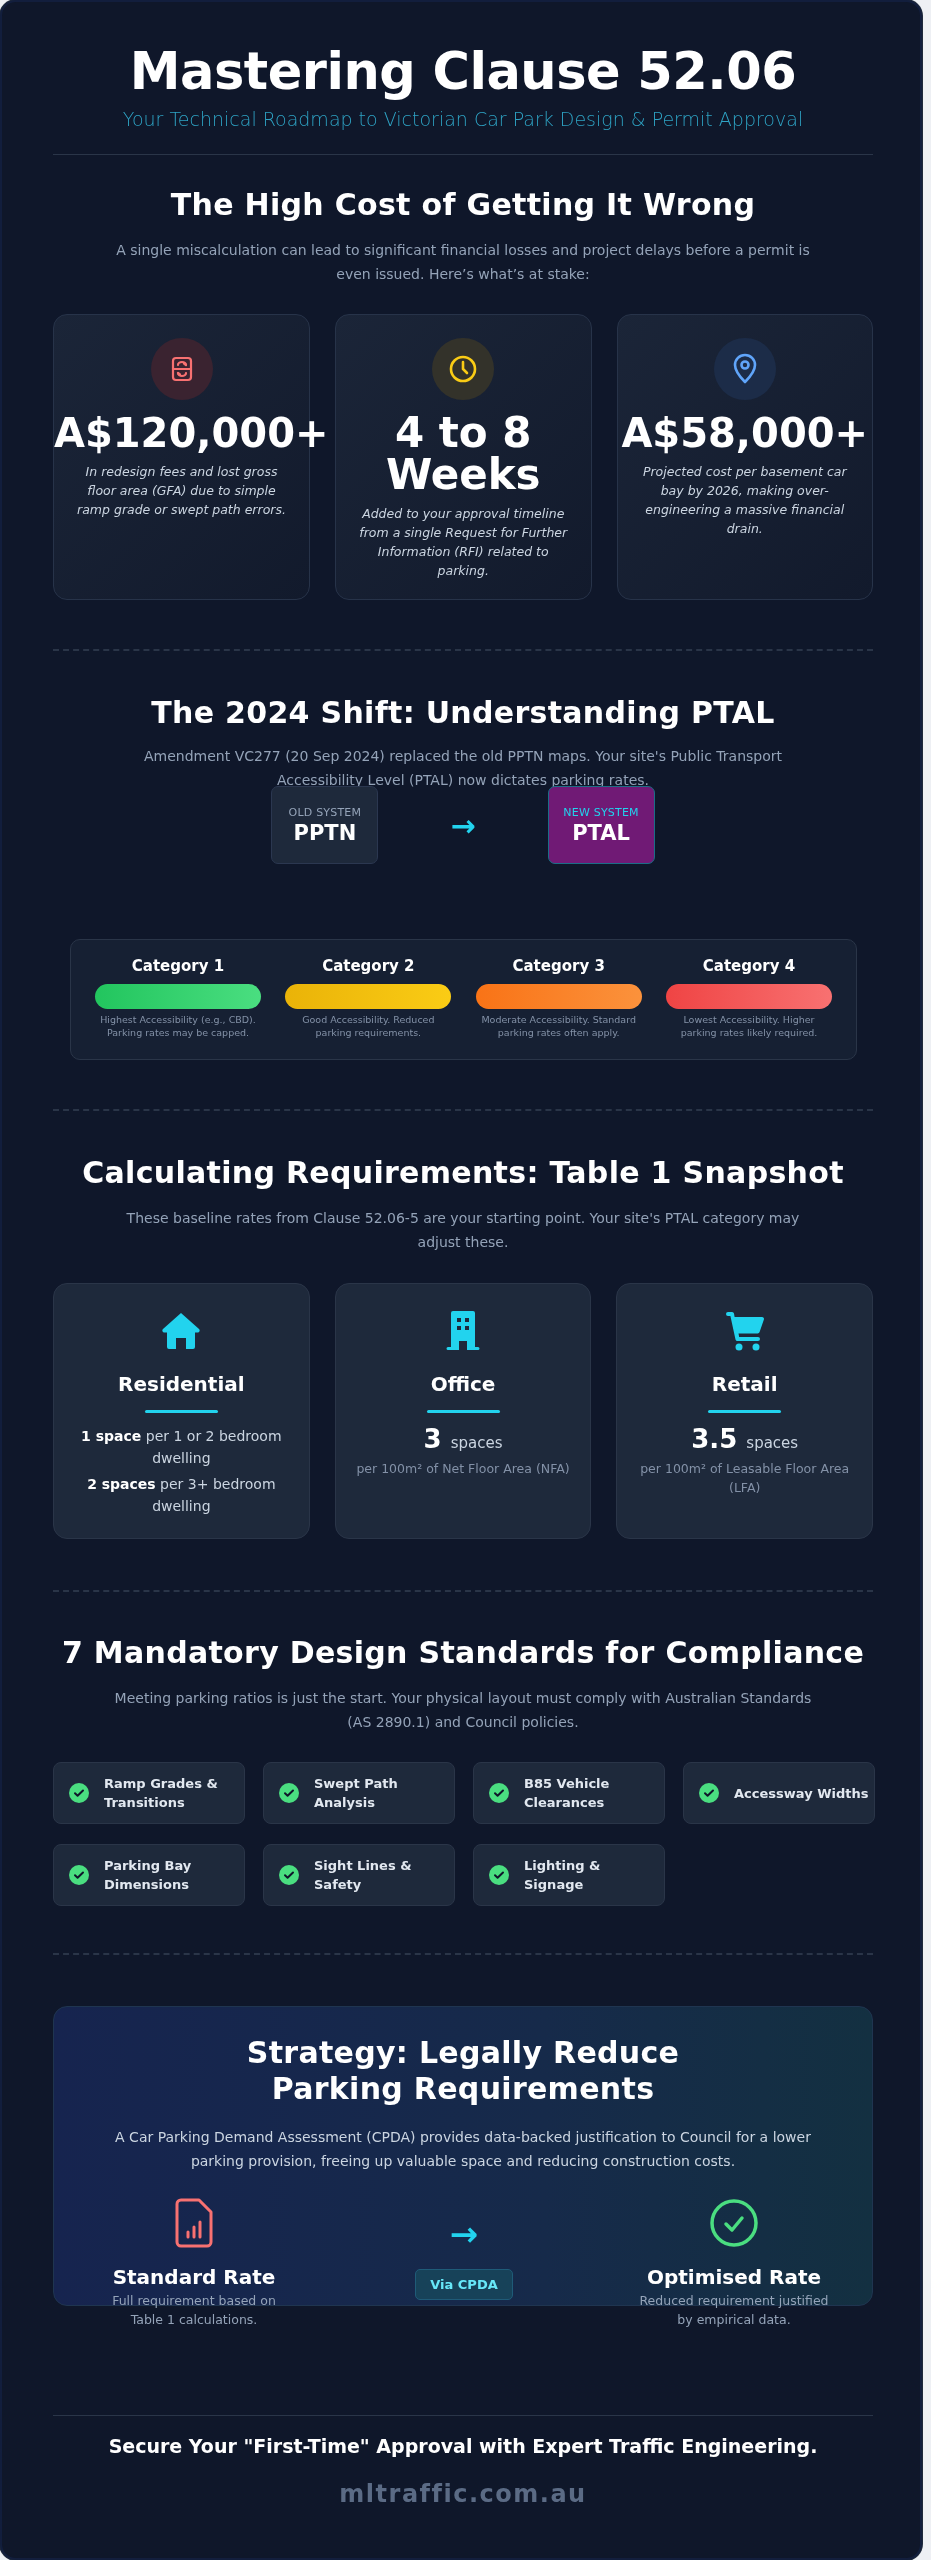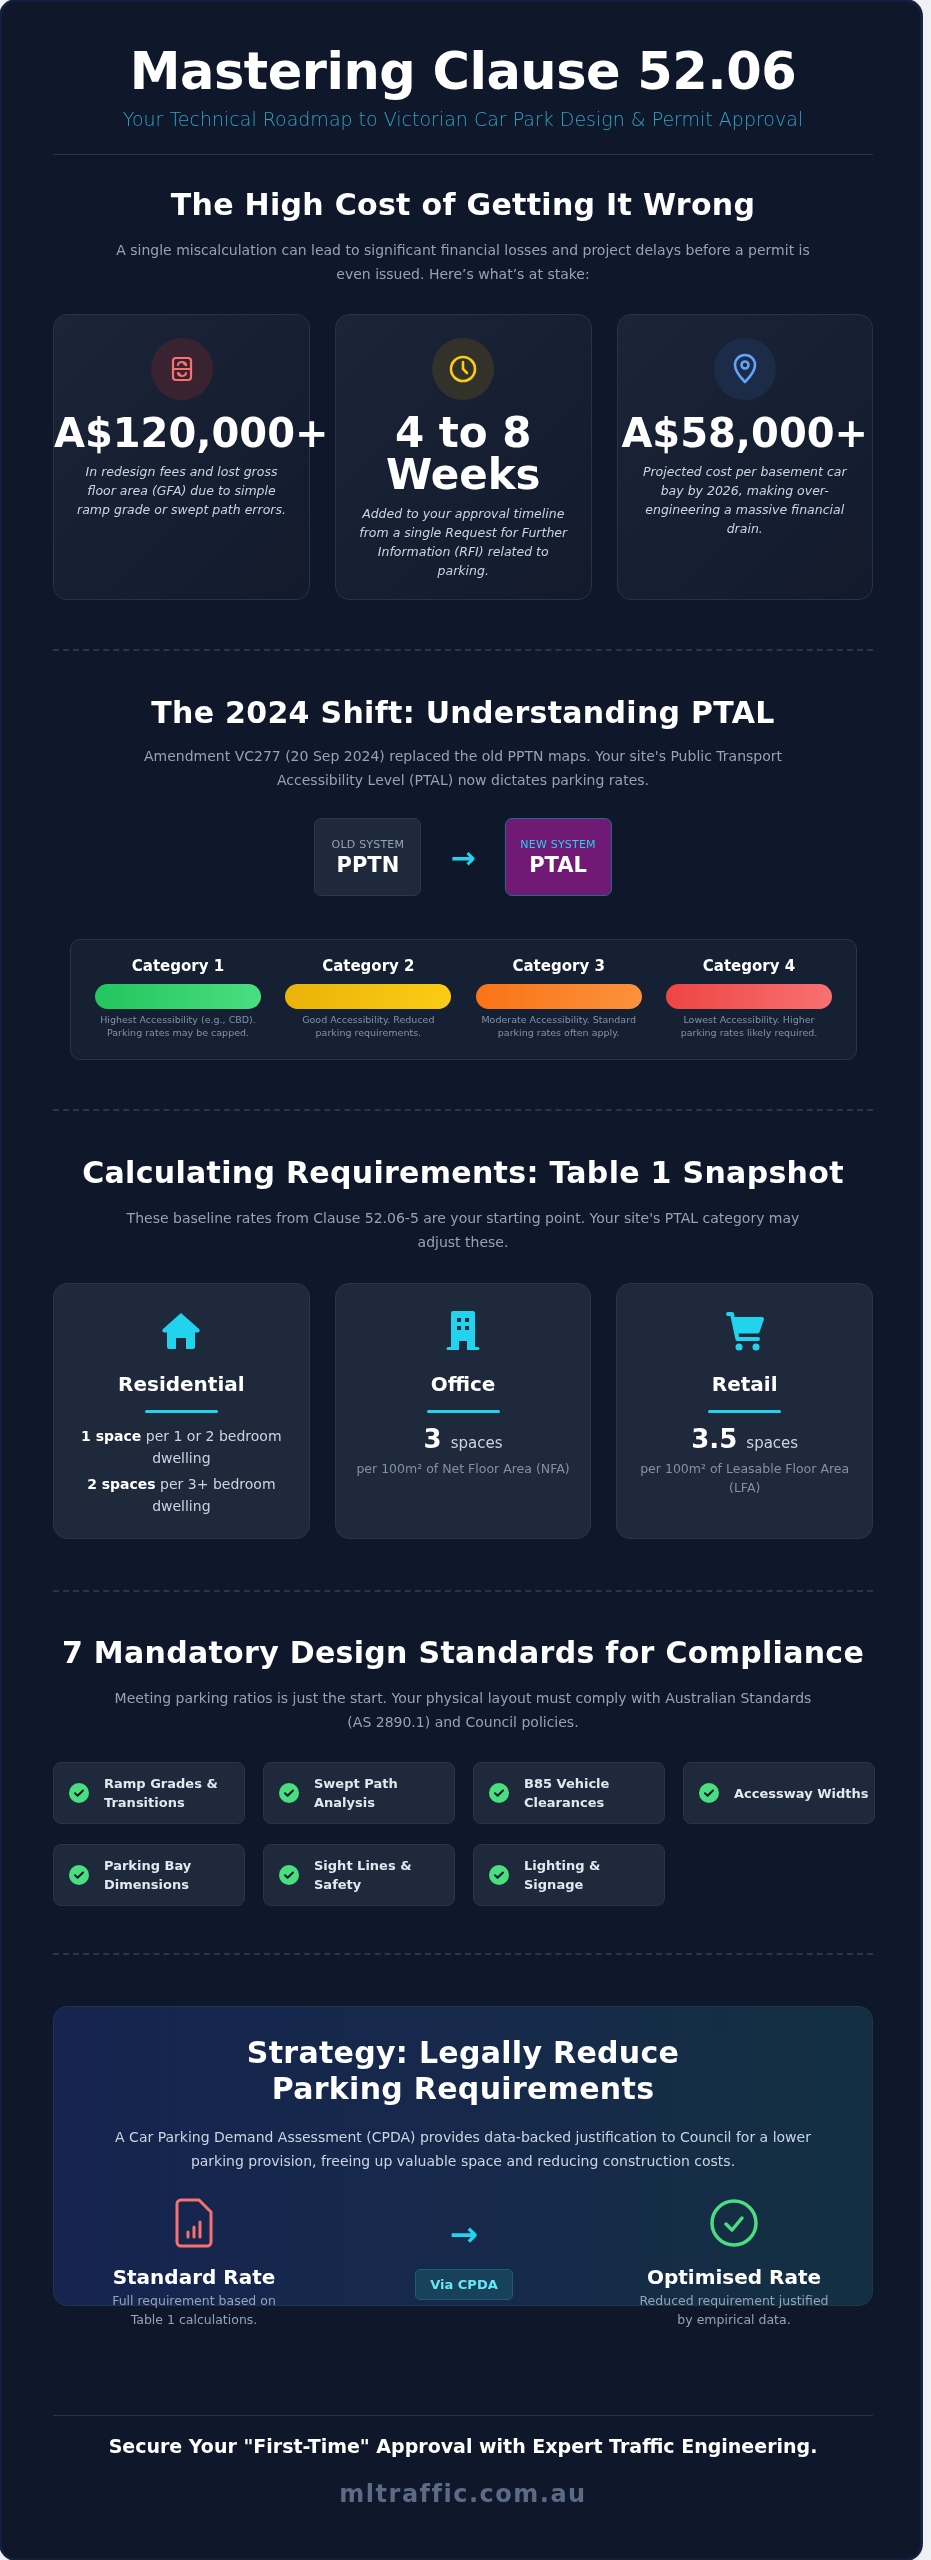--- a/index.html
+++ b/index.html
@@ -25,21 +25,21 @@
   .stat {
     width: 257px; height: 286px; border-radius: 14px; border: 1px solid #273349;
     background: linear-gradient(135deg, #1b2538 0%, #121a2c 100%);
     position: relative; text-align: center;
   }
   .stat .circle { width: 62px; height: 62px; border-radius: 50%; margin: 23px auto 0; display: flex; align-items: center; justify-content: center; }
   .stat .value { font-size: 40px; font-weight: bold; line-height: 42px; margin-top: 12px; }
   .stat .desc { font-size: 12.5px; color: #cbd5e1; line-height: 19px; margin: 8px 20px 0; font-style: italic; }
 
   
-  .sys-row { position: absolute; top: 816px; left: 0; width: 820px; display: flex; justify-content: center; align-items: center; }
+  .sys-row { position: absolute; top: 784px; left: 0; width: 820px; display: flex; justify-content: center; align-items: center; gap: 43px; }
   .sys { width: 107px; height: 78px; border-radius: 7px; display: flex; flex-direction: column; align-items: center; justify-content: center; }
   .sys.old { background: #1e293b; border: 1px solid #2b3750; }
   .sys.new { background: #701a75; border: 1px solid #1c6d87; }
   .sys .lbl { font-size: 11px; letter-spacing: 0.2px; }
   .sys .big { font-size: 21px; font-weight: bold; margin-top: 2px; }
   .arrow { color: #22d3ee; font-size: 30px; margin: 0 29px; font-weight: bold; }
 
   .cats { position: absolute; top: 937px; left: 17px; width: 787px; height: 121px; border-radius: 10px; border: 1px solid #2a3548; background: #162033; display: flex; justify-content: space-between; padding: 0 24px; }
   .cat { width: 166px; text-align: center; }
   .cat .t { font-size: 15px; font-weight: bold; margin-top: 17px; }

